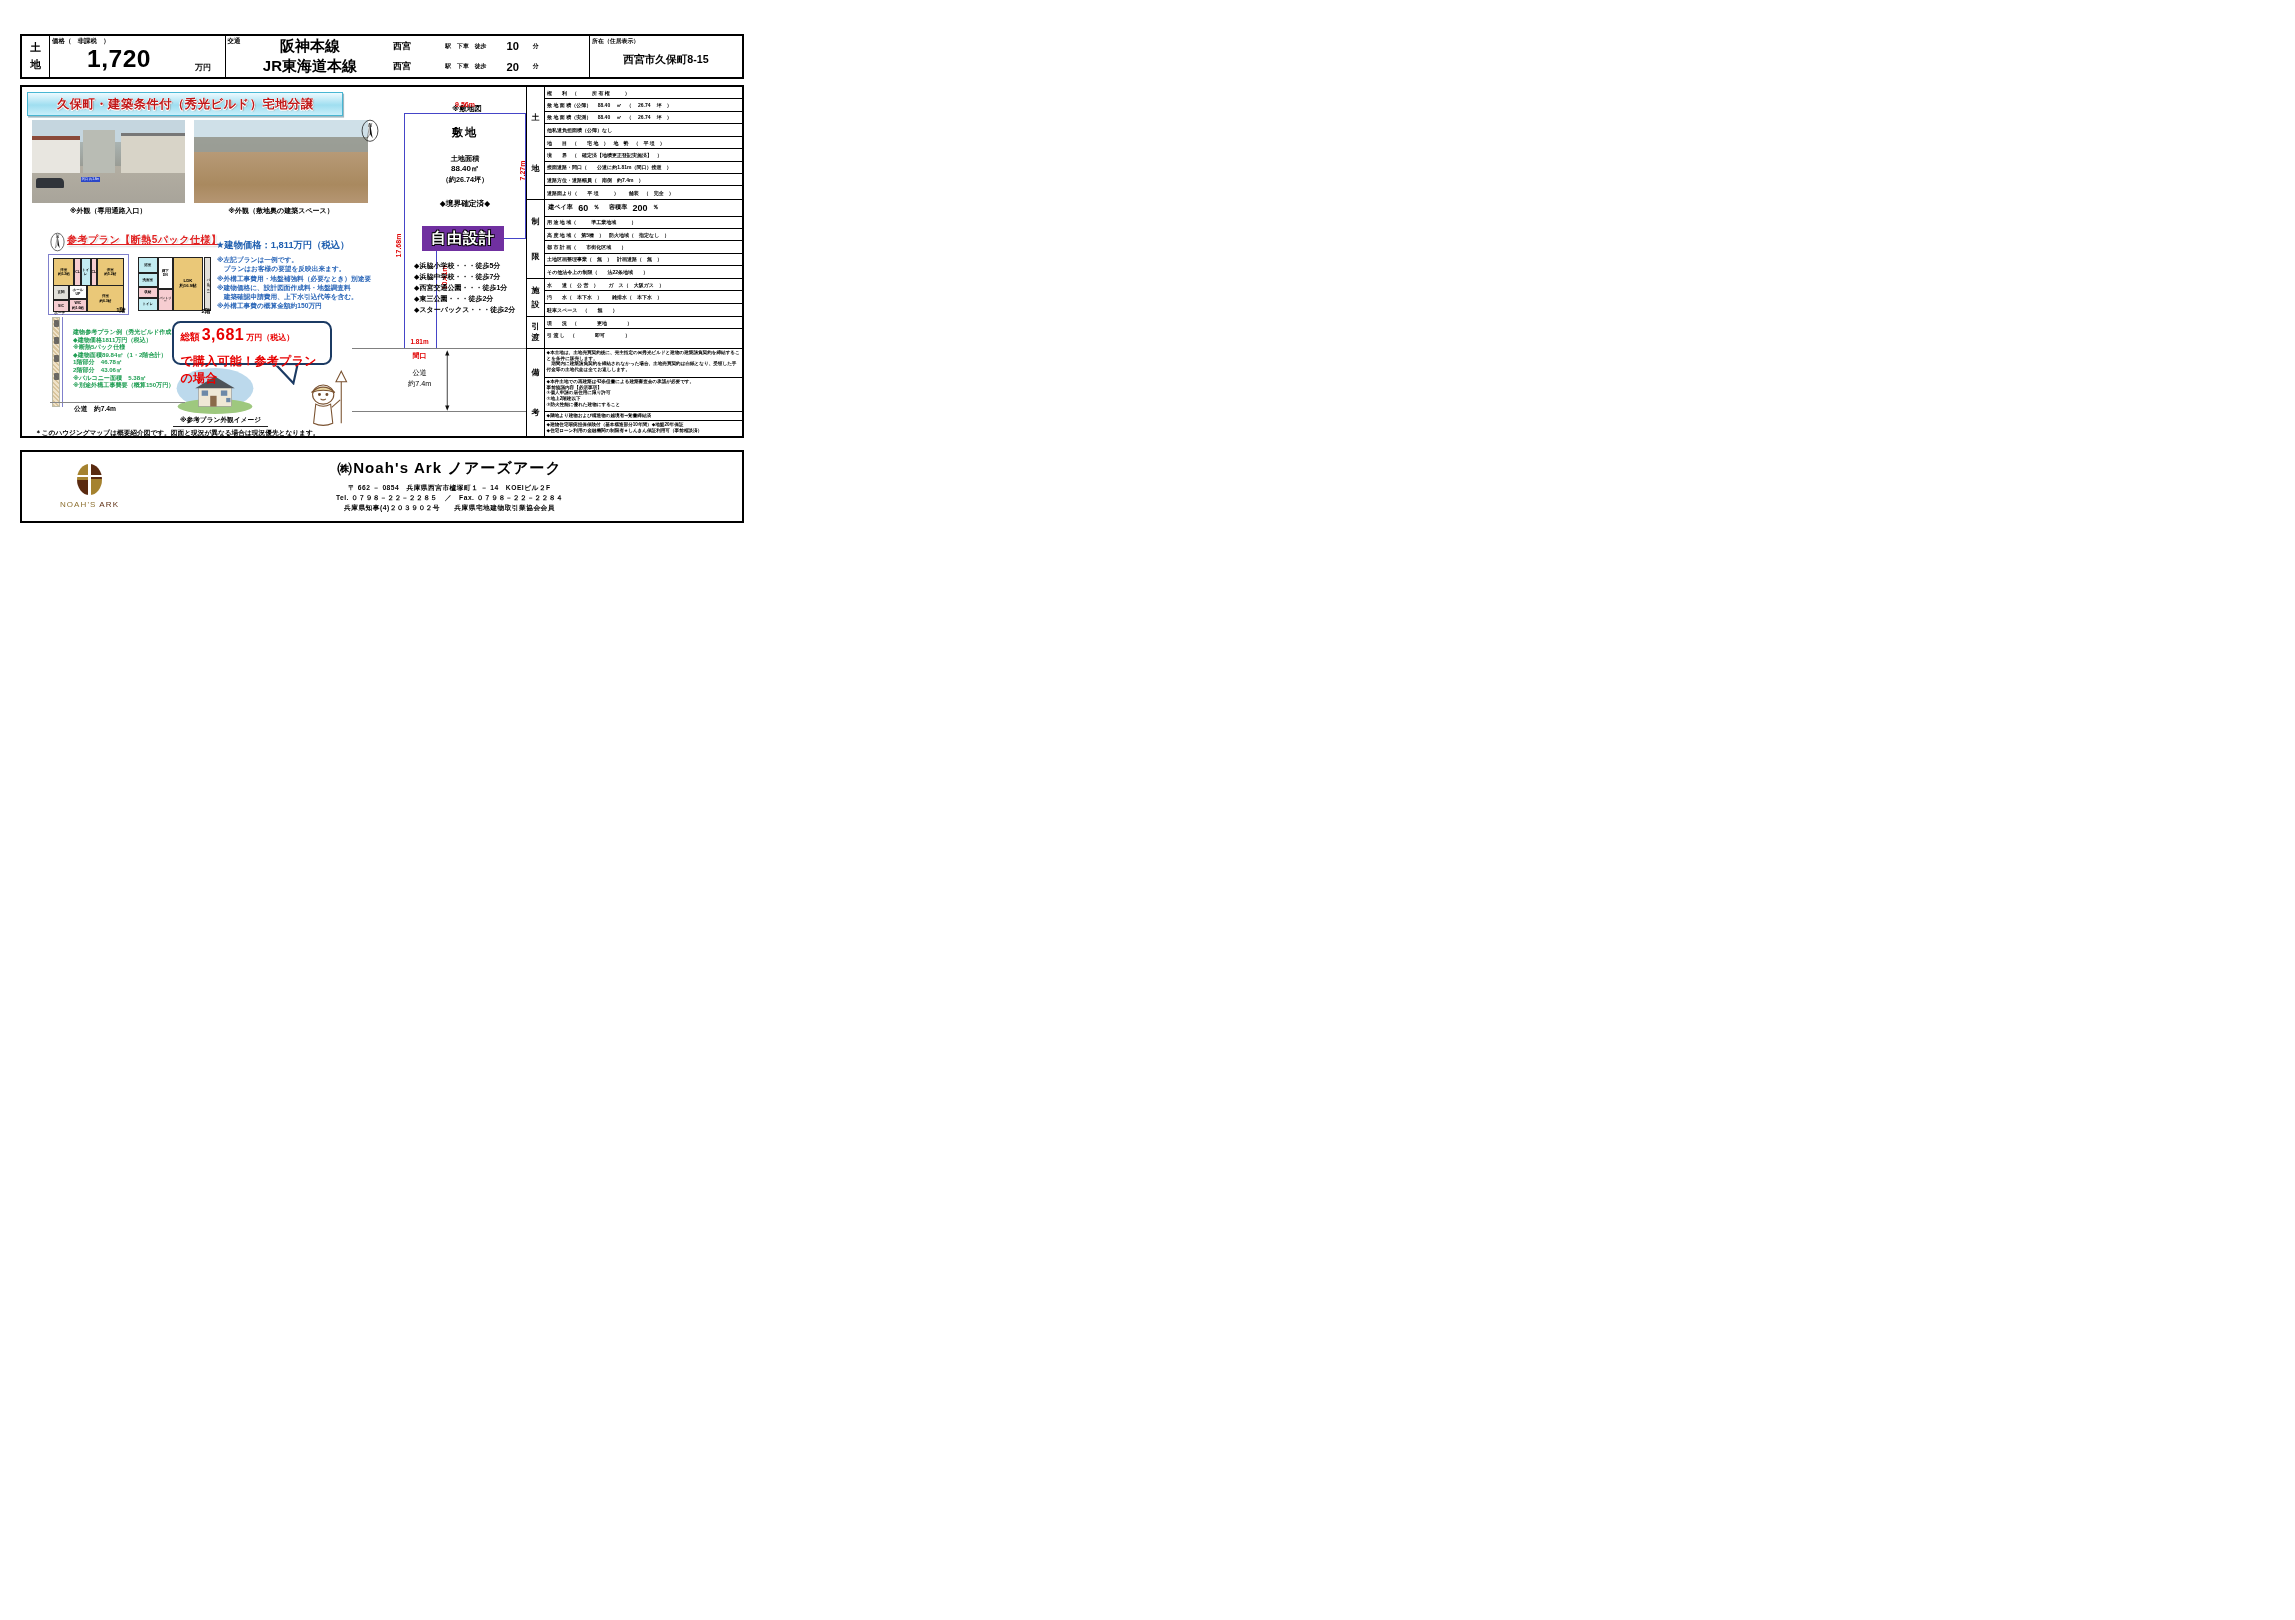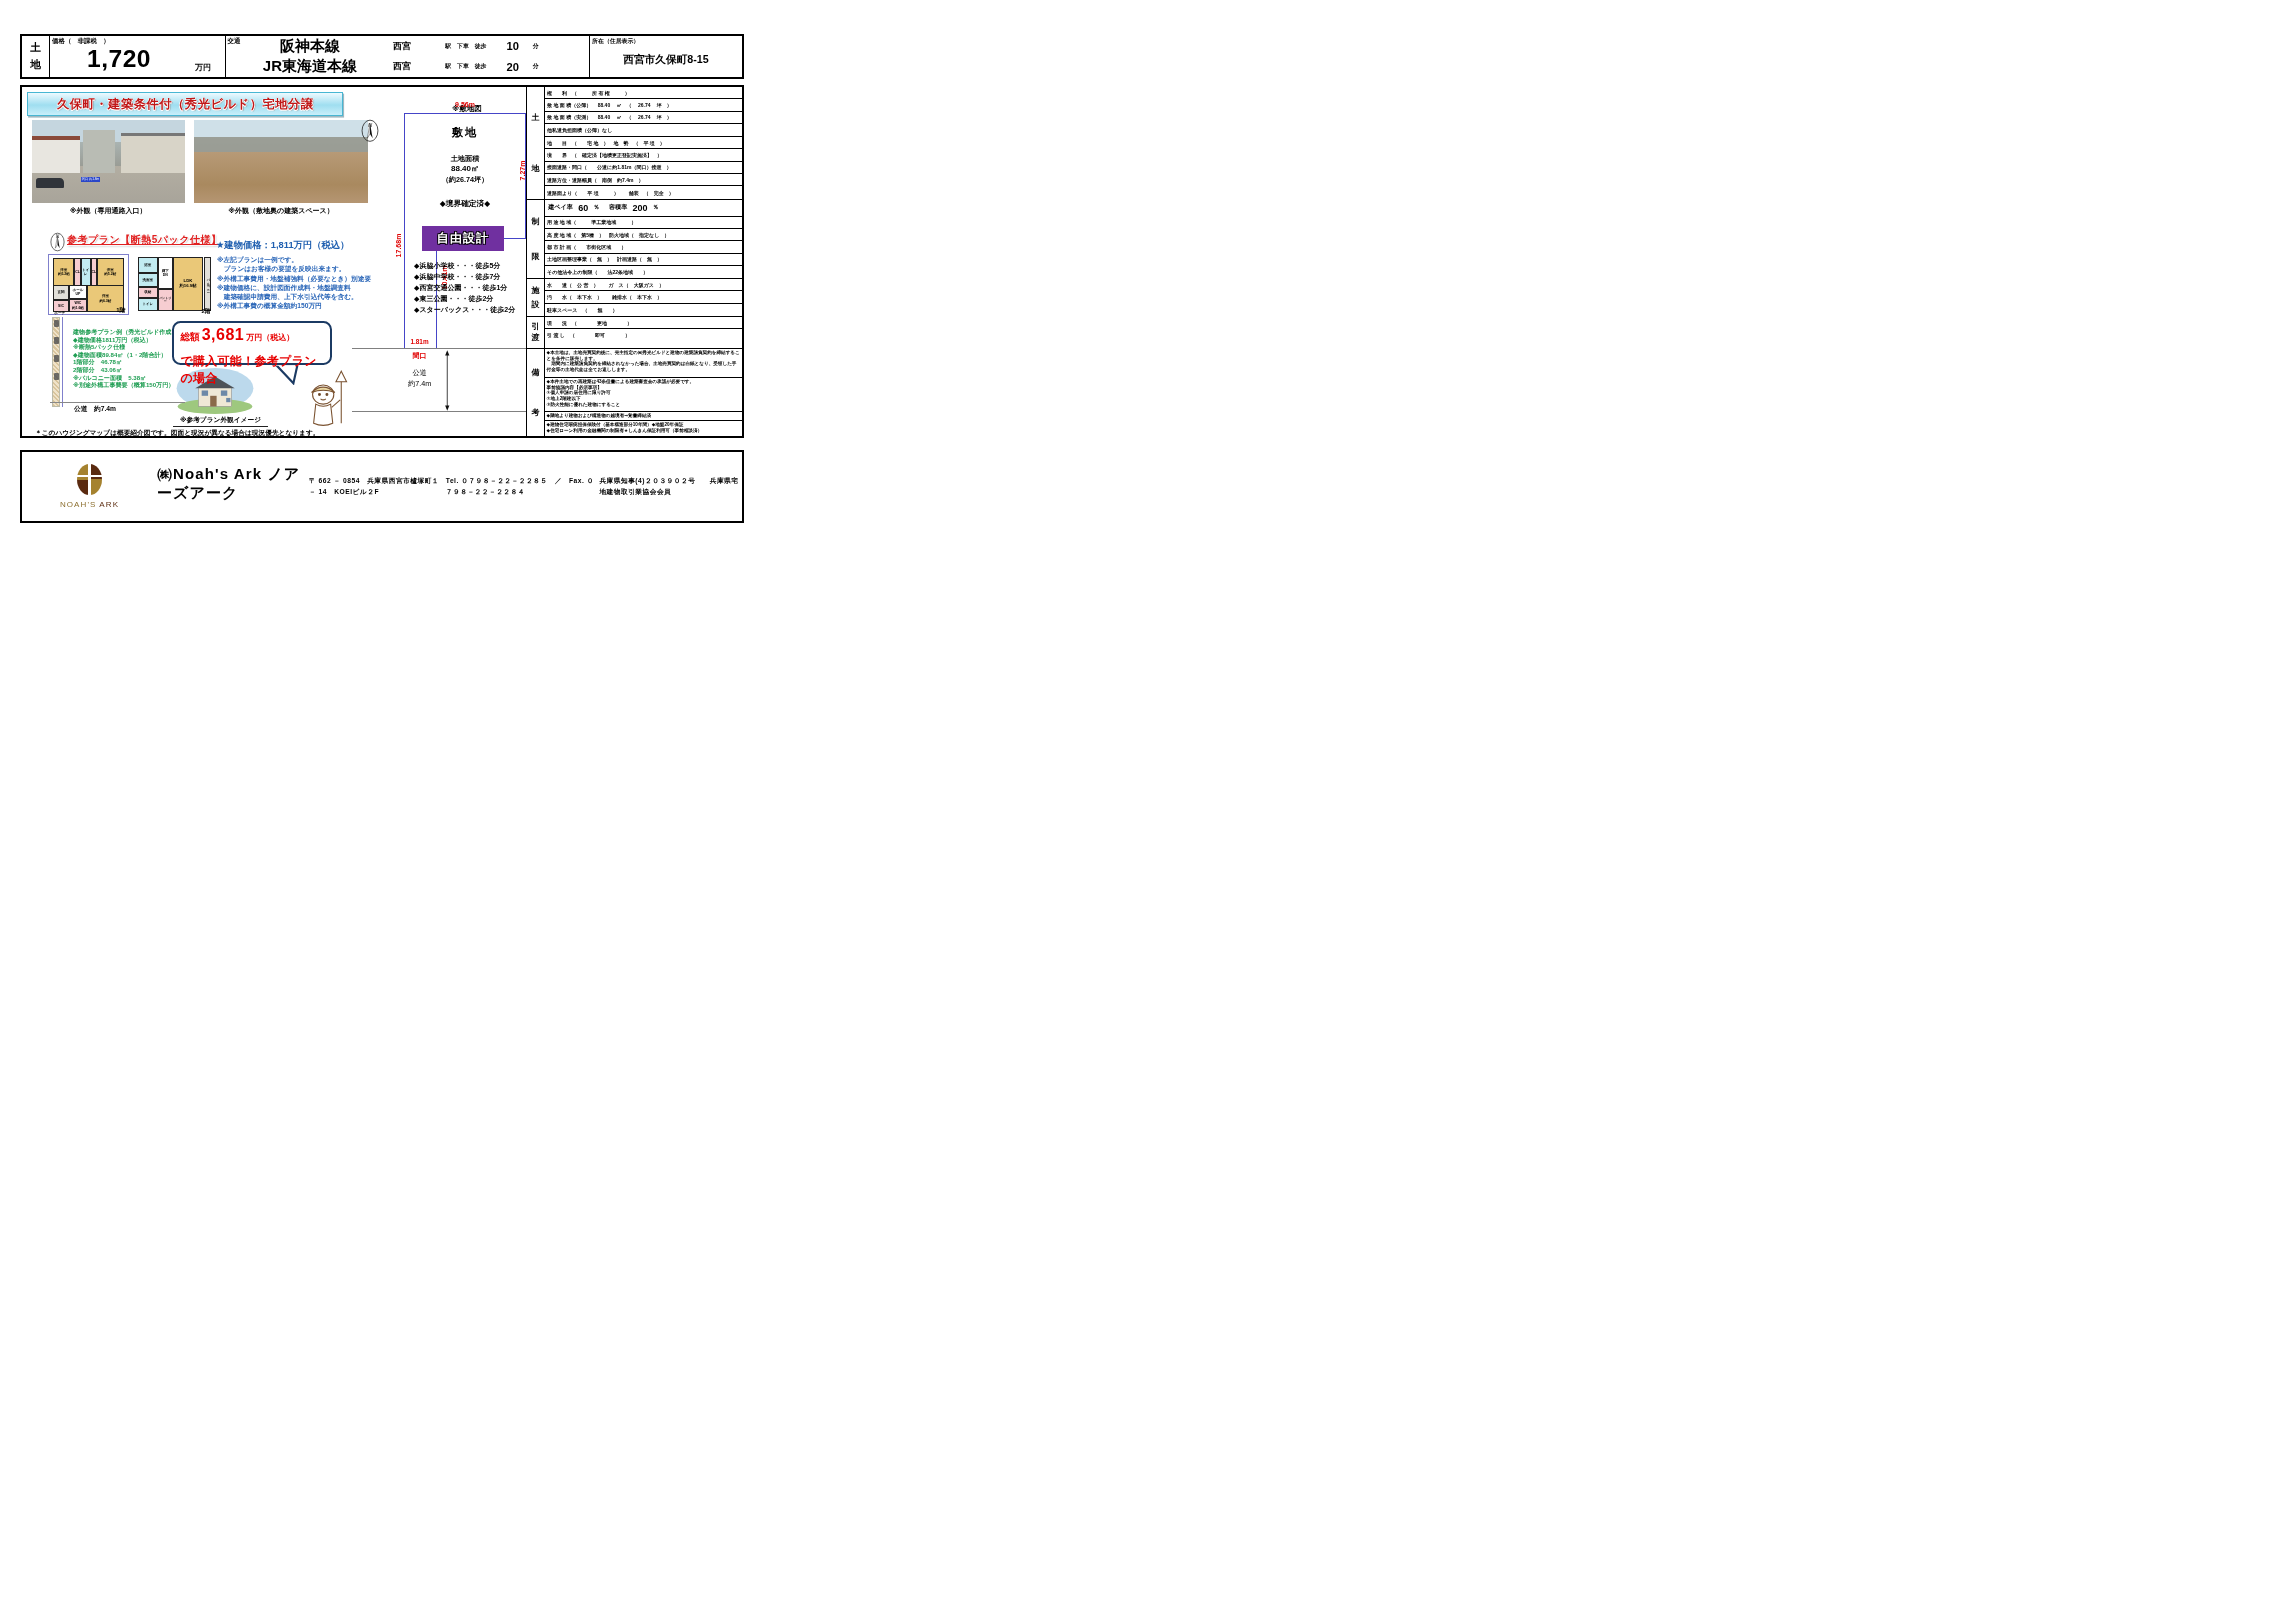--- a/index.html
+++ b/index.html
@@ -57,21 +57,21 @@
   .mapnote { position:absolute; left:430px; top:17px; font-size:7.5px; font-weight:bold; }
   .plot-main { position:absolute; left:382px; top:26px; width:122px; height:126px; border:1.1px solid #4545c8; }
   .plot-strip { position:absolute; left:382px; top:151px; width:33px; height:111px; border-left:1.1px solid #4545c8; border-right:1.1px solid #4545c8; }
   .plot-open { position:absolute; left:383px; top:151px; width:31px; height:1.6px; background:#fff; }
   .dim { position:absolute; color:#e00000; font-weight:bold; font-size:7px; }
   .rot { transform:rotate(-90deg); transform-origin:center; white-space:nowrap; }
   .shiki { position:absolute; left:382px; top:38px; width:122px; text-align:center; font-size:11.2px; font-weight:bold; letter-spacing:2.1px; }
   .area-blk { position:absolute; left:382px; top:67px; width:122px; text-align:center; font-weight:bold; line-height:1.35; font-size:7.2px; }
   .boundary { position:absolute; left:382px; top:112px; width:122px; text-align:center; font-size:7.7px; font-weight:bold; }
   .freedesign { position:absolute; left:400px; top:139px; width:82px; height:24.6px; background:#7030a0; display:flex; align-items:center; justify-content:center; }
-  .freedesign span { color:#fff; font-size:12px; font-weight:bold; letter-spacing:1.1px;
+  .freedesign span { color:#fff; font-size:15px; font-weight:bold; letter-spacing:1.1px;
     text-shadow:0.8px 0.8px 0 #000,-0.8px -0.8px 0 #000,0.8px -0.8px 0 #000,-0.8px 0.8px 0 #000; }
   .pois { position:absolute; left:392px; top:173px; }
   .poi { font-size:7px; font-weight:bold; line-height:11px; white-space:nowrap; }
   .roadline { position:absolute; height:1.1px; background:#808080; }
   .vroad { position:absolute; left:421px; top:263px; }
   .roadlbl { position:absolute; left:386px; top:281px; font-size:7.2px; line-height:1.5; text-align:center; }
 
   
   .plan-head { position:absolute; left:45px; top:146px; font-size:10px; font-weight:bold; color:#e02020; letter-spacing:0.5px;
     text-shadow:0.5px 0.5px 0 #fff,-0.5px -0.5px 0 #fff,0.5px -0.5px 0 #fff,-0.5px 0.5px 0 #fff,1.1px 1.1px 1.6px #aaa;text-decoration:underline; }
@@ -135,21 +135,21 @@
 
   
   #ftr { position:absolute; left:20px; top:450px; width:724px; height:73px; border:2.1px solid #000; display:flex; }
   .f-logo { width:135px; display:flex; flex-direction:column; align-items:center; justify-content:center; gap:3.2px; }
   .logo-mark { position:relative; width:24.6px; height:31px; border-radius:50%;
     background:conic-gradient(#5a2a10 0 25%, #a5822f 0 50%, #5a2a10 0 75%, #a5822f 0 100%); }
   .logo-mark::before { content:""; position:absolute; left:50%; top:-1.1px; width:2.1px; height:33px; margin-left:-1.1px; background:#fff; }
   .logo-mark::after { content:""; position:absolute; top:50%; left:-1.1px; height:2.1px; width:27px; margin-top:-4.3px; background:#fff; }
   .logo-text { font-size:8px; letter-spacing:1.1px; color:#8d7030; margin-top:2.1px; }
   .logo-text b { color:#5d2e12; font-weight:normal; }
-  .f-co { flex:1; display:flex; flex-direction:row; align-items:center; justify-content:center; }
+  .f-co { flex:1; display:flex; flex-direction:column; align-items:center; justify-content:center; }
   .co-name { font-size:15px; font-weight:bold; letter-spacing:1.1px; margin-bottom:4.3px; }
   .co-line { font-size:6.7px; font-weight:bold; letter-spacing:0.5px; line-height:1.55; }
   .f-right { width:250px; border-left:1.1px solid #000; display:flex; flex-direction:column; }
   .f-biko { height:23.5px; display:flex; border-bottom:1.1px solid #000; }
   .f-biko-lbl { width:37px; border-right:1.1px solid #000; display:flex; align-items:center; justify-content:center; font-size:8.5px; font-weight:bold; letter-spacing:2.1px; }
   .f-biko-val { flex:1; display:flex; align-items:center; justify-content:center; font-size:10px; font-weight:bold; color:#f00; letter-spacing:0.5px; }
   .f-bot { flex:1; display:flex; }
   .f-col { display:flex; flex-direction:column; border-right:1.1px solid #000; }
   .f-col-h { height:14px; border-bottom:1.1px solid #000; display:flex; align-items:center; justify-content:center; font-size:7px; font-weight:bold; }
   .f-col-v { flex:1; display:flex; align-items:center; justify-content:center; font-weight:bold; }

